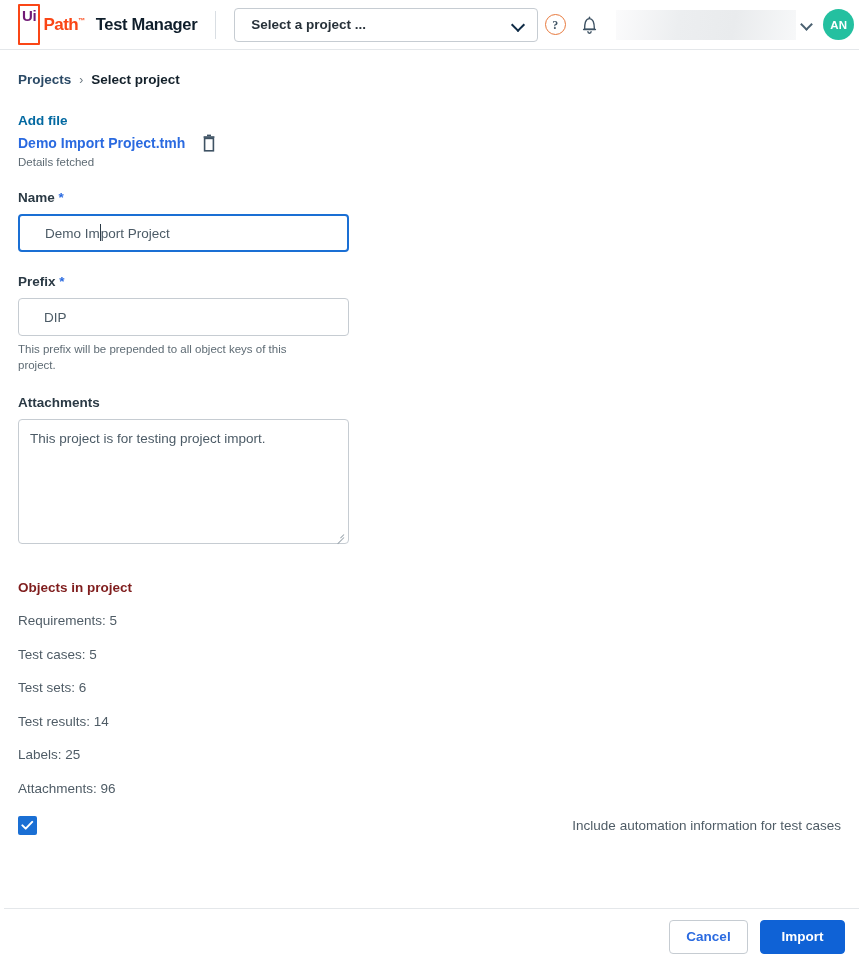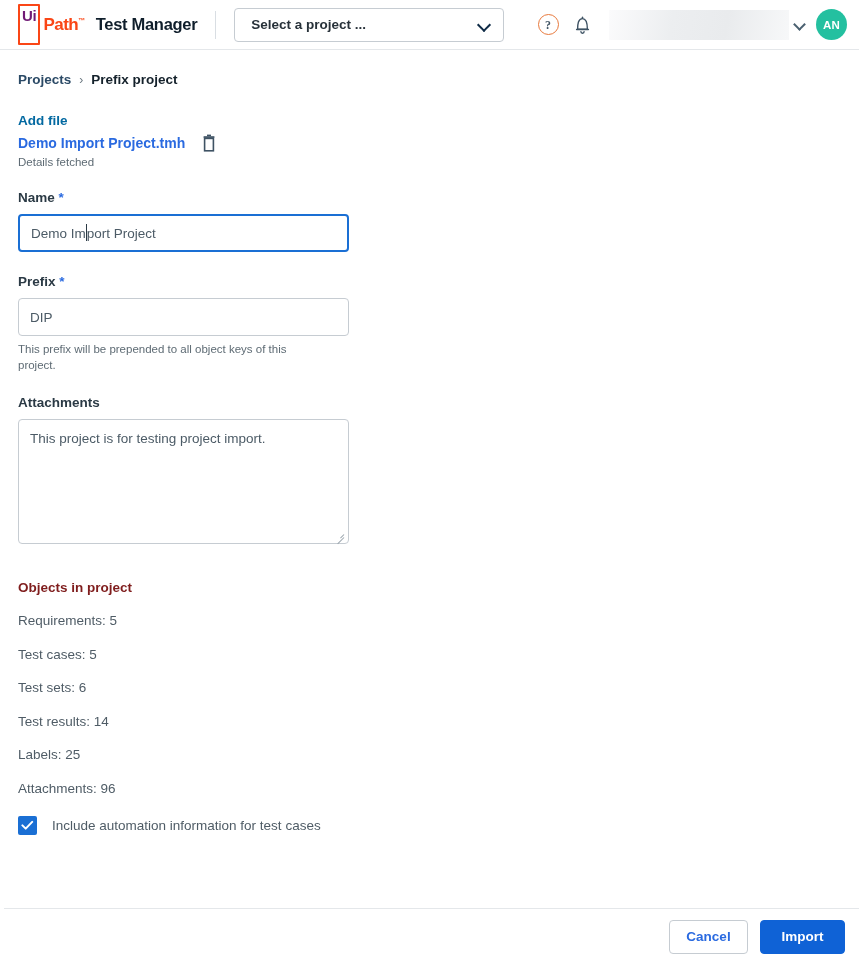--- a/index.html
+++ b/index.html
@@ -76,21 +76,21 @@
 
   .hdr-divider {
     width: 1px;
     height: 28px;
     background: #d9dee3;
     margin: 0 18px;
     flex: 0 0 auto;
   }
 
   .project-select {
-    width: 270px;
+    width: 304px;
     height: 34px;
     border: 1px solid #c6ccd2;
     border-radius: 4px;
     background: #fff;
     display: flex;
     align-items: center;
     justify-content: space-between;
     padding: 0 12px 0 16px;
     font-size: 13.5px;
     color: #273139;
@@ -246,21 +246,21 @@
     color: #2b3a45;
     margin-bottom: 9px;
   }
   .req { color: #2a6ae0; font-weight: bold; }
 
   .text-input {
     width: 331px;
     height: 38px;
     border: 1px solid #c6ccd2;
     border-radius: 4px;
-    padding: 0 11px;
+    padding: 0 25px;
     font-size: 13.5px;
     color: #4c5b66;
     font-family: "Liberation Sans", sans-serif;
     background: #fff;
     outline: none;
     display: flex;
     align-items: center;
   }
 
   .text-input.focused {
@@ -332,22 +332,22 @@
 
   .obj-row {
     font-size: 13.5px;
     color: #4f5c66;
     margin-bottom: 18.5px;
   }
 
   .checkbox-row {
     display: flex;
     align-items: center;
-    gap: 15px;
     margin-top: 20px;
+    justify-content: space-between;
   }
 
   .checkbox {
     width: 19px;
     height: 19px;
     border-radius: 2px;
     background: #1a6fd4;
     display: flex;
     align-items: center;
     justify-content: center;
@@ -442,21 +442,21 @@
   <span class="tenant-chev"></span>
 
   <div class="avatar">AN</div>
 </div>
 
 <div class="content">
 
   <div class="breadcrumb">
     <span class="crumb-link">Projects</span>
     <span class="crumb-sep">›</span>
-    <span class="crumb-current">Prefix project</span>
+    <span class="crumb-current">Select project</span>
   </div>
 
   <div class="section-title">Add file</div>
 
   <div class="file-row">
     <span class="file-link">Demo Import Project.tmh</span>
     <span class="trash-icon">
       <svg width="16" height="18" viewBox="0 0 16 18">
         <rect x="2.6" y="2.2" width="10.8" height="1.7" fill="#3f5364"></rect>
         <rect x="6.0" y="0.6" width="4.0" height="1.6" fill="#3f5364"></rect>

